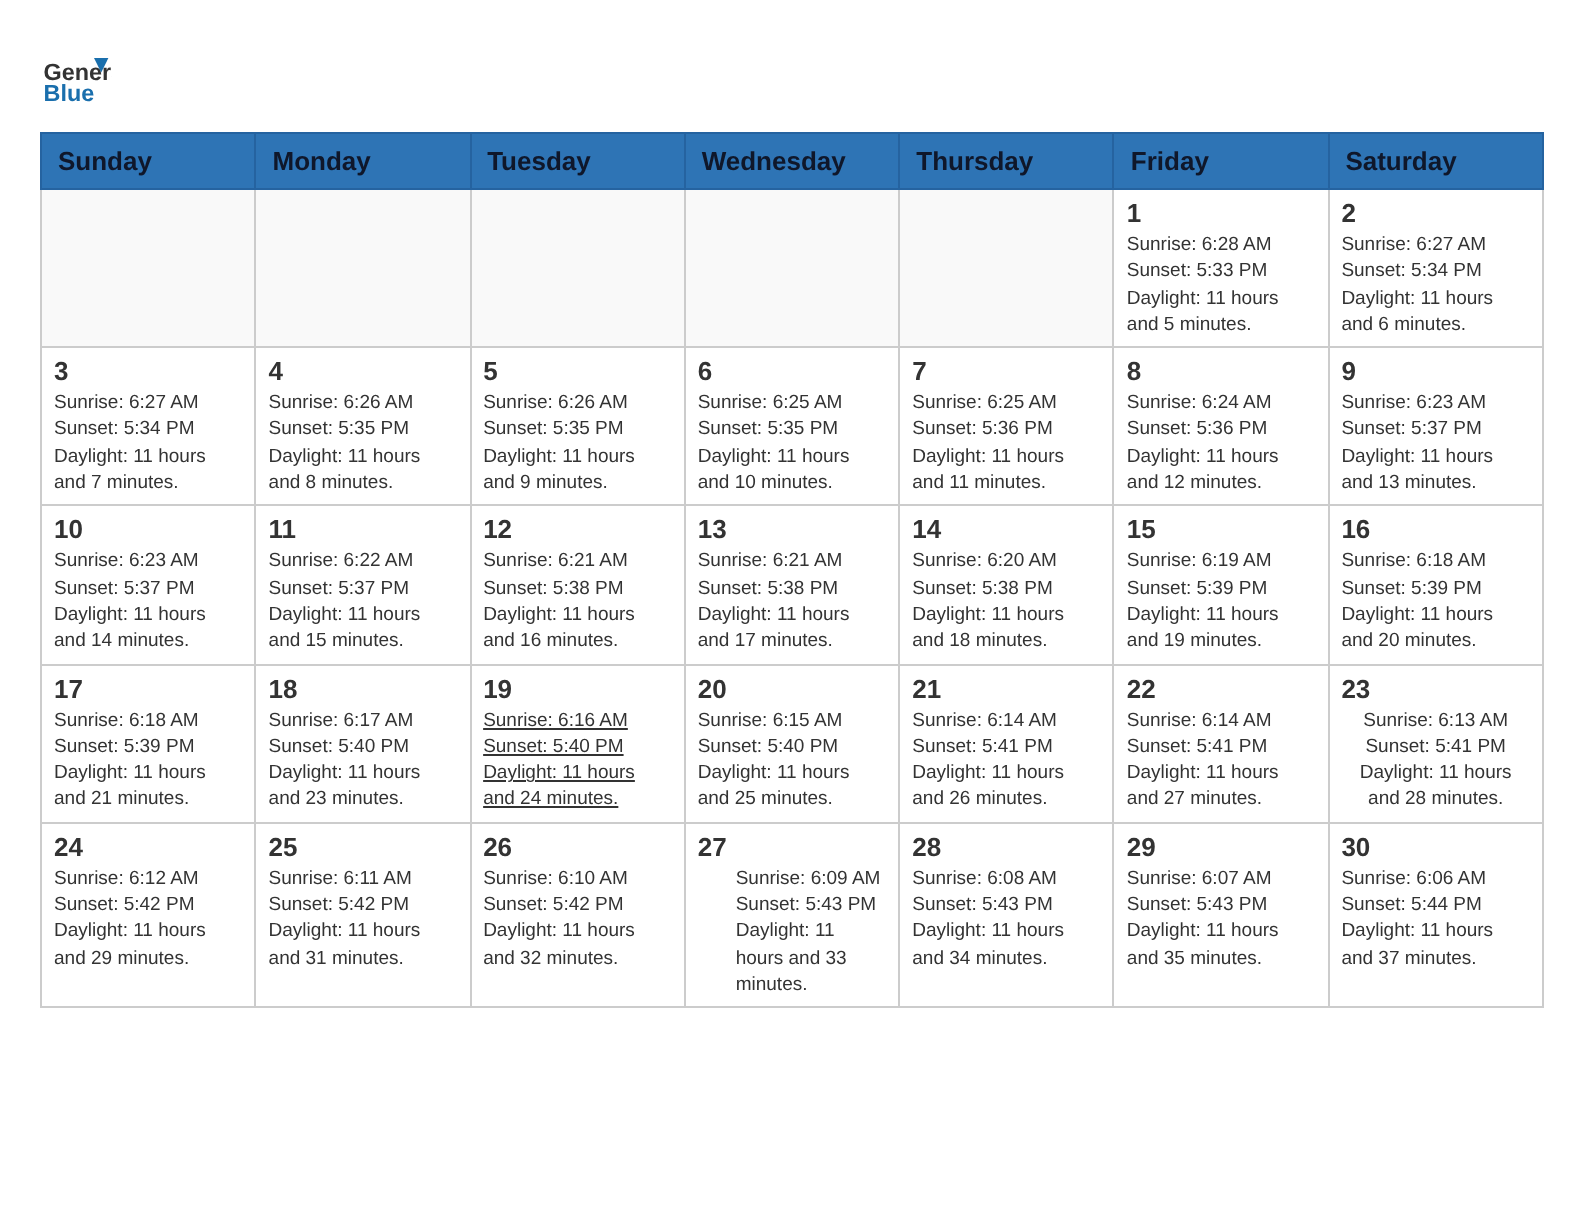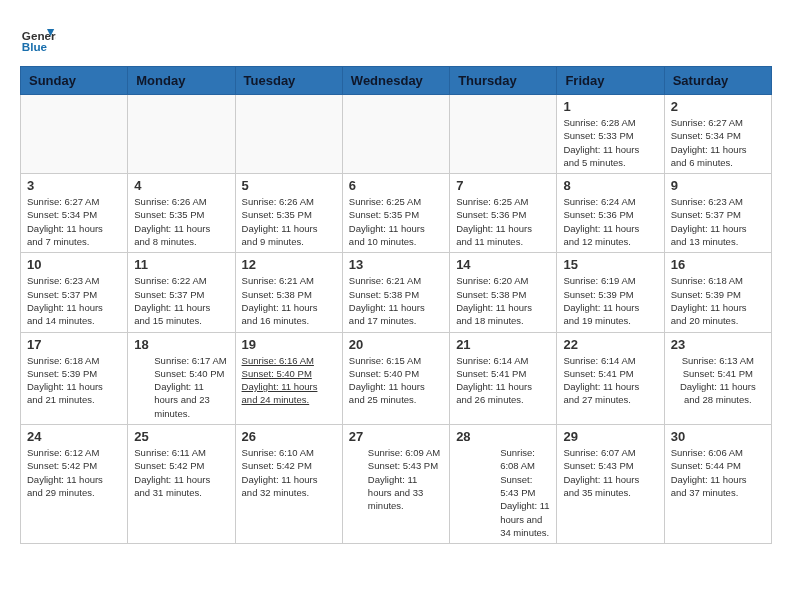--- a/index.html
+++ b/index.html
@@ -219,21 +219,21 @@
       </tr>
       <tr>
         <td>
           <span class="day-number">17</span>
           <div class="day-info" style="white-space: pre-line;">Sunrise: 6:18 AM
 Sunset: 5:39 PM
 Daylight: 11 hours and 21 minutes.</div>
         </td>
         <td>
           <span class="day-number">18</span>
-          <div class="day-info" style="white-space: pre-line; margin-left: 20px;">Sunrise: 6:17 AM
+          <div class="day-info" style="white-space: pre-line;">Sunrise: 6:17 AM
 Sunset: 5:40 PM
 Daylight: 11 hours and 23 minutes.</div>
         </td>
         <td>
           <span class="day-number">19</span>
           <div class="day-info" style="white-space: pre-line; text-decoration: underline;">Sunrise: 6:16 AM
 Sunset: 5:40 PM
 Daylight: 11 hours and 24 minutes.</div>
         </td>
         <td>
@@ -281,21 +281,21 @@
 Daylight: 11 hours and 32 minutes.</div>
         </td>
         <td>
           <span class="day-number">27</span>
           <div class="day-info" style="white-space: pre-line; margin-left: 19px;">Sunrise: 6:09 AM
 Sunset: 5:43 PM
 Daylight: 11 hours and 33 minutes.</div>
         </td>
         <td>
           <span class="day-number">28</span>
-          <div class="day-info" style="white-space: pre-line; margin-left: 44px;">Sunrise: 6:08 AM
+          <div class="day-info" style="white-space: pre-line;">Sunrise: 6:08 AM
 Sunset: 5:43 PM
 Daylight: 11 hours and 34 minutes.</div>
         </td>
         <td>
           <span class="day-number">29</span>
           <div class="day-info" style="white-space: pre-line;">Sunrise: 6:07 AM
 Sunset: 5:43 PM
 Daylight: 11 hours and 35 minutes.</div>
         </td>
         <td>

